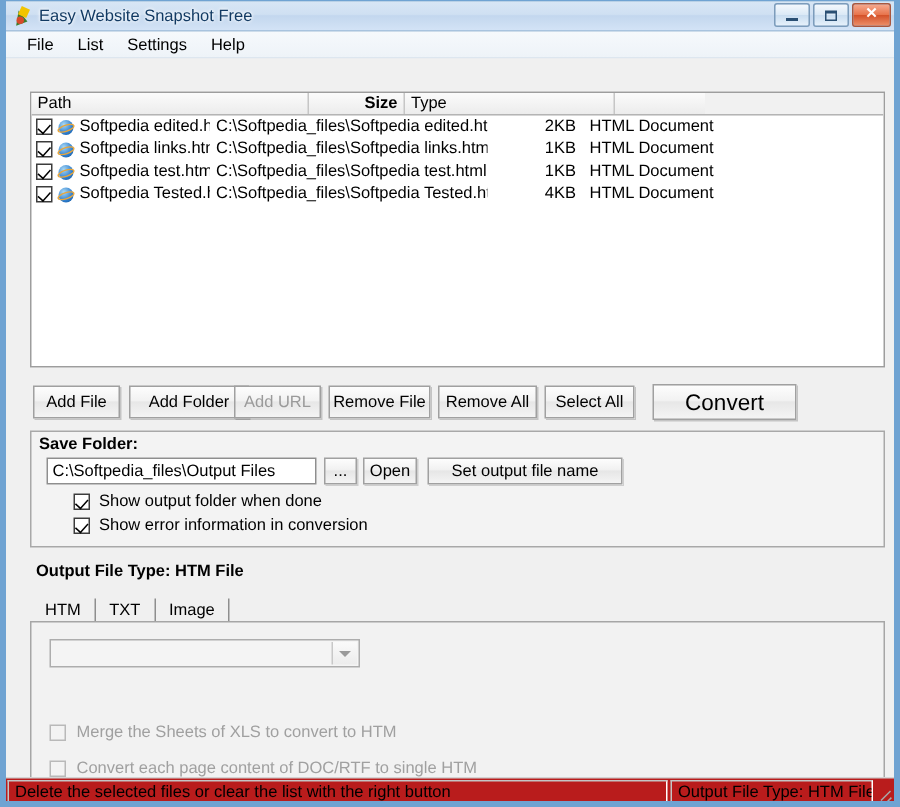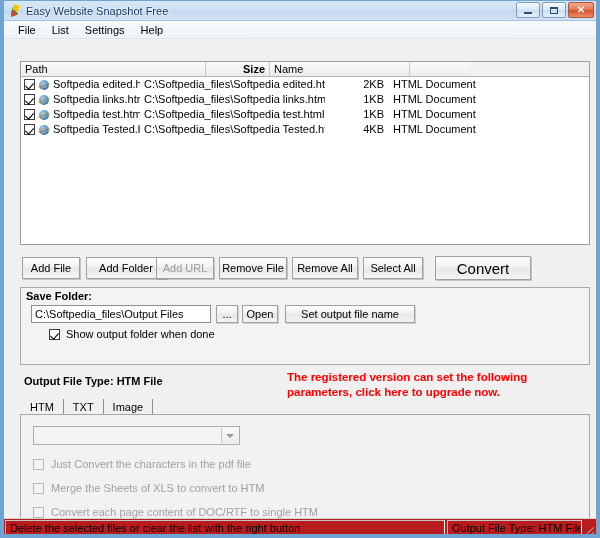--- a/index.html
+++ b/index.html
@@ -532,21 +532,21 @@
     <div class="menu-item">Settings</div>
     <div class="menu-item">Help</div>
   </div>
 
   <div class="client">
 
     <div class="listview">
       <div class="lv-header">
         <div class="lv-col c-path">Path</div>
         <div class="lv-col c-size">Size</div>
-        <div class="lv-col c-type">Name</div>
+        <div class="lv-col c-type">Type</div>
         <div class="lv-col c-blank"></div>
       </div>
       <div class="lv-body">
 
         <div class="lv-row">
           <div class="lv-cell name">
             <div class="cb checked"></div>
             <div class="html-icon">
               <div class="e-ball"></div>
                 <div class="e-ring"></div>
@@ -618,42 +618,41 @@
 
       <div class="path-input">C:\Softpedia_files\Output Files</div>
       <div class="mini-btn dots-btn">...</div>
       <div class="mini-btn open-btn">Open</div>
       <div class="mini-btn setname-btn">Set output file name</div>
 
       <div class="chk-line l1">
         <div class="chk-sq checked"></div>
         <span>Show output folder when done</span>
       </div>
-    </div>
-
-    <div class="upgrade-notice">The registered version can set the following parameters, click here to upgrade now.</div>
+      <div class="chk-line l2">
+        <div class="chk-sq checked"></div>
+        <span>Show error information in conversion</span>
+      </div>
+    </div>
+
 
     <div class="outtype">Output File Type:  HTM File</div>
 
     <div class="tabs">
       <div class="tab active">HTM</div>
       <div class="tab">TXT</div>
       <div class="tab">Image</div>
     </div>
 
     <div class="tabpanel">
       <div class="combo">
         <span style="padding-left:4px;font-size:11px;color:#000;"></span>
         <div class="combo-arrow"></div>
       </div>
 
-      <div class="opt-line o1">
-        <div class="opt-sq"></div>
-        <span>Just Convert the characters in the pdf file</span>
-      </div>
       <div class="opt-line o2">
         <div class="opt-sq"></div>
         <span>Merge the Sheets of XLS to convert to HTM</span>
       </div>
       <div class="opt-line o3">
         <div class="opt-sq"></div>
         <span>Convert each page content of DOC/RTF to single HTM</span>
       </div>
       <div class="opt-line o4">
         <div class="opt-sq"></div>

